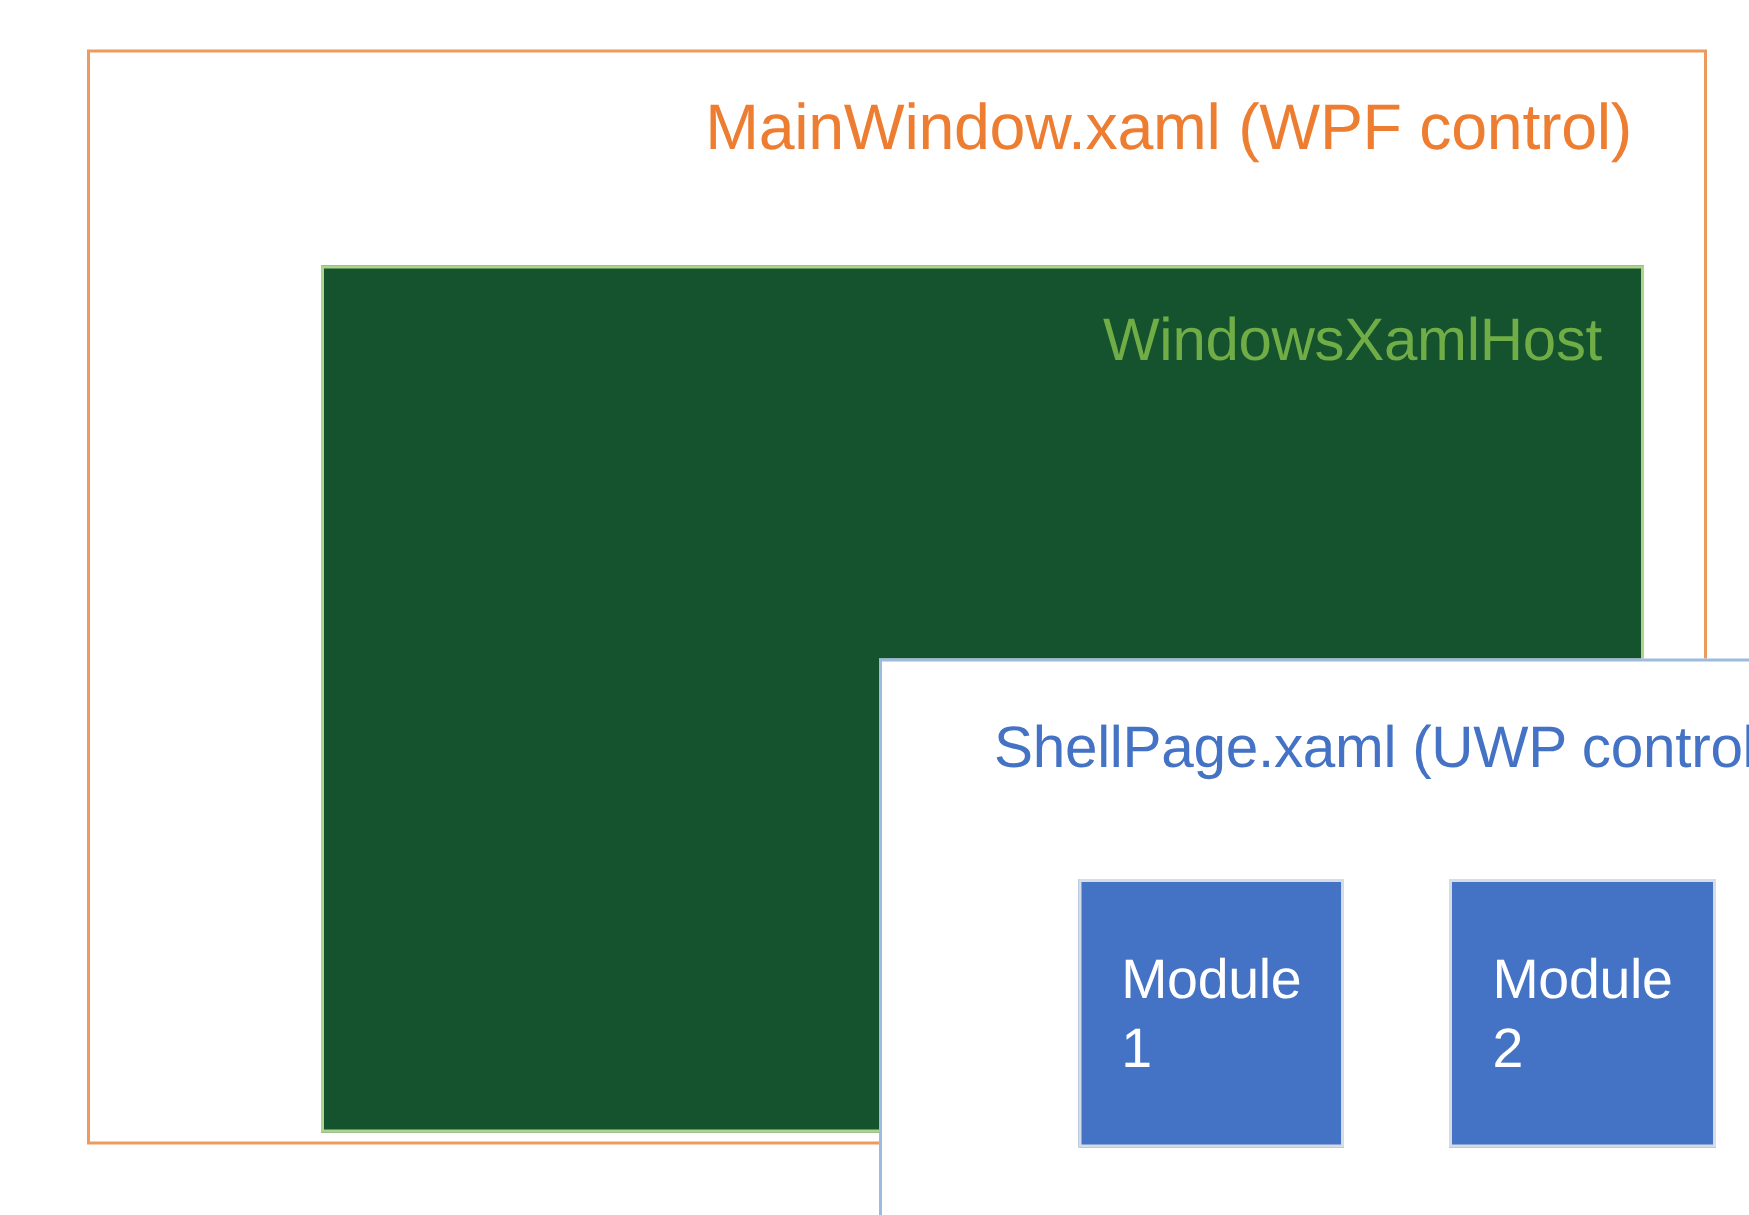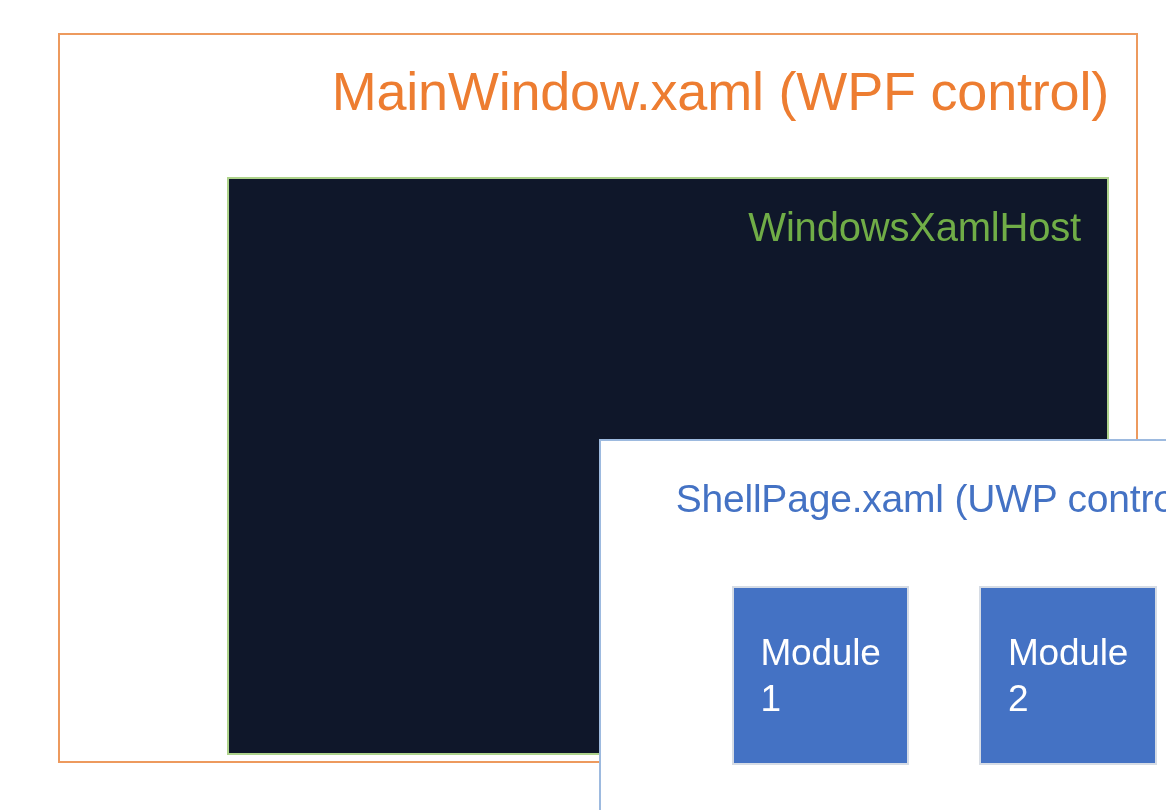--- a/index.html
+++ b/index.html
@@ -27,39 +27,39 @@
     left: 58px;
     top: 33px;
     width: 1080px;
     height: 730px;
     box-sizing: border-box;
     border: 2px solid #ED9A5E;
     background: #ffffff;
   }
   .label-outer {
     position: absolute;
-    right: 27px;
+    right: 48px;
     top: 28px;
-    font-size: 54px;
+    font-size: 43px;
     line-height: 1.06;
     color: #ED7D31;
     white-space: nowrap;
     letter-spacing: -0.2px;
   }
 
   
   .frame-middle {
     position: absolute;
-    left: 167px;
+    left: 154px;
     top: 142px;
     width: 882px;
     height: 578px;
     box-sizing: border-box;
     border: 2px solid #AED38B;
-    background: #0f172a;
+    background: #14532d;
   }
   .label-middle {
     position: absolute;
     right: 26px;
     top: 27px;
     font-size: 40px;
     line-height: 1.06;
     color: #70AD47;
     white-space: nowrap;
     letter-spacing: -0.2px;

